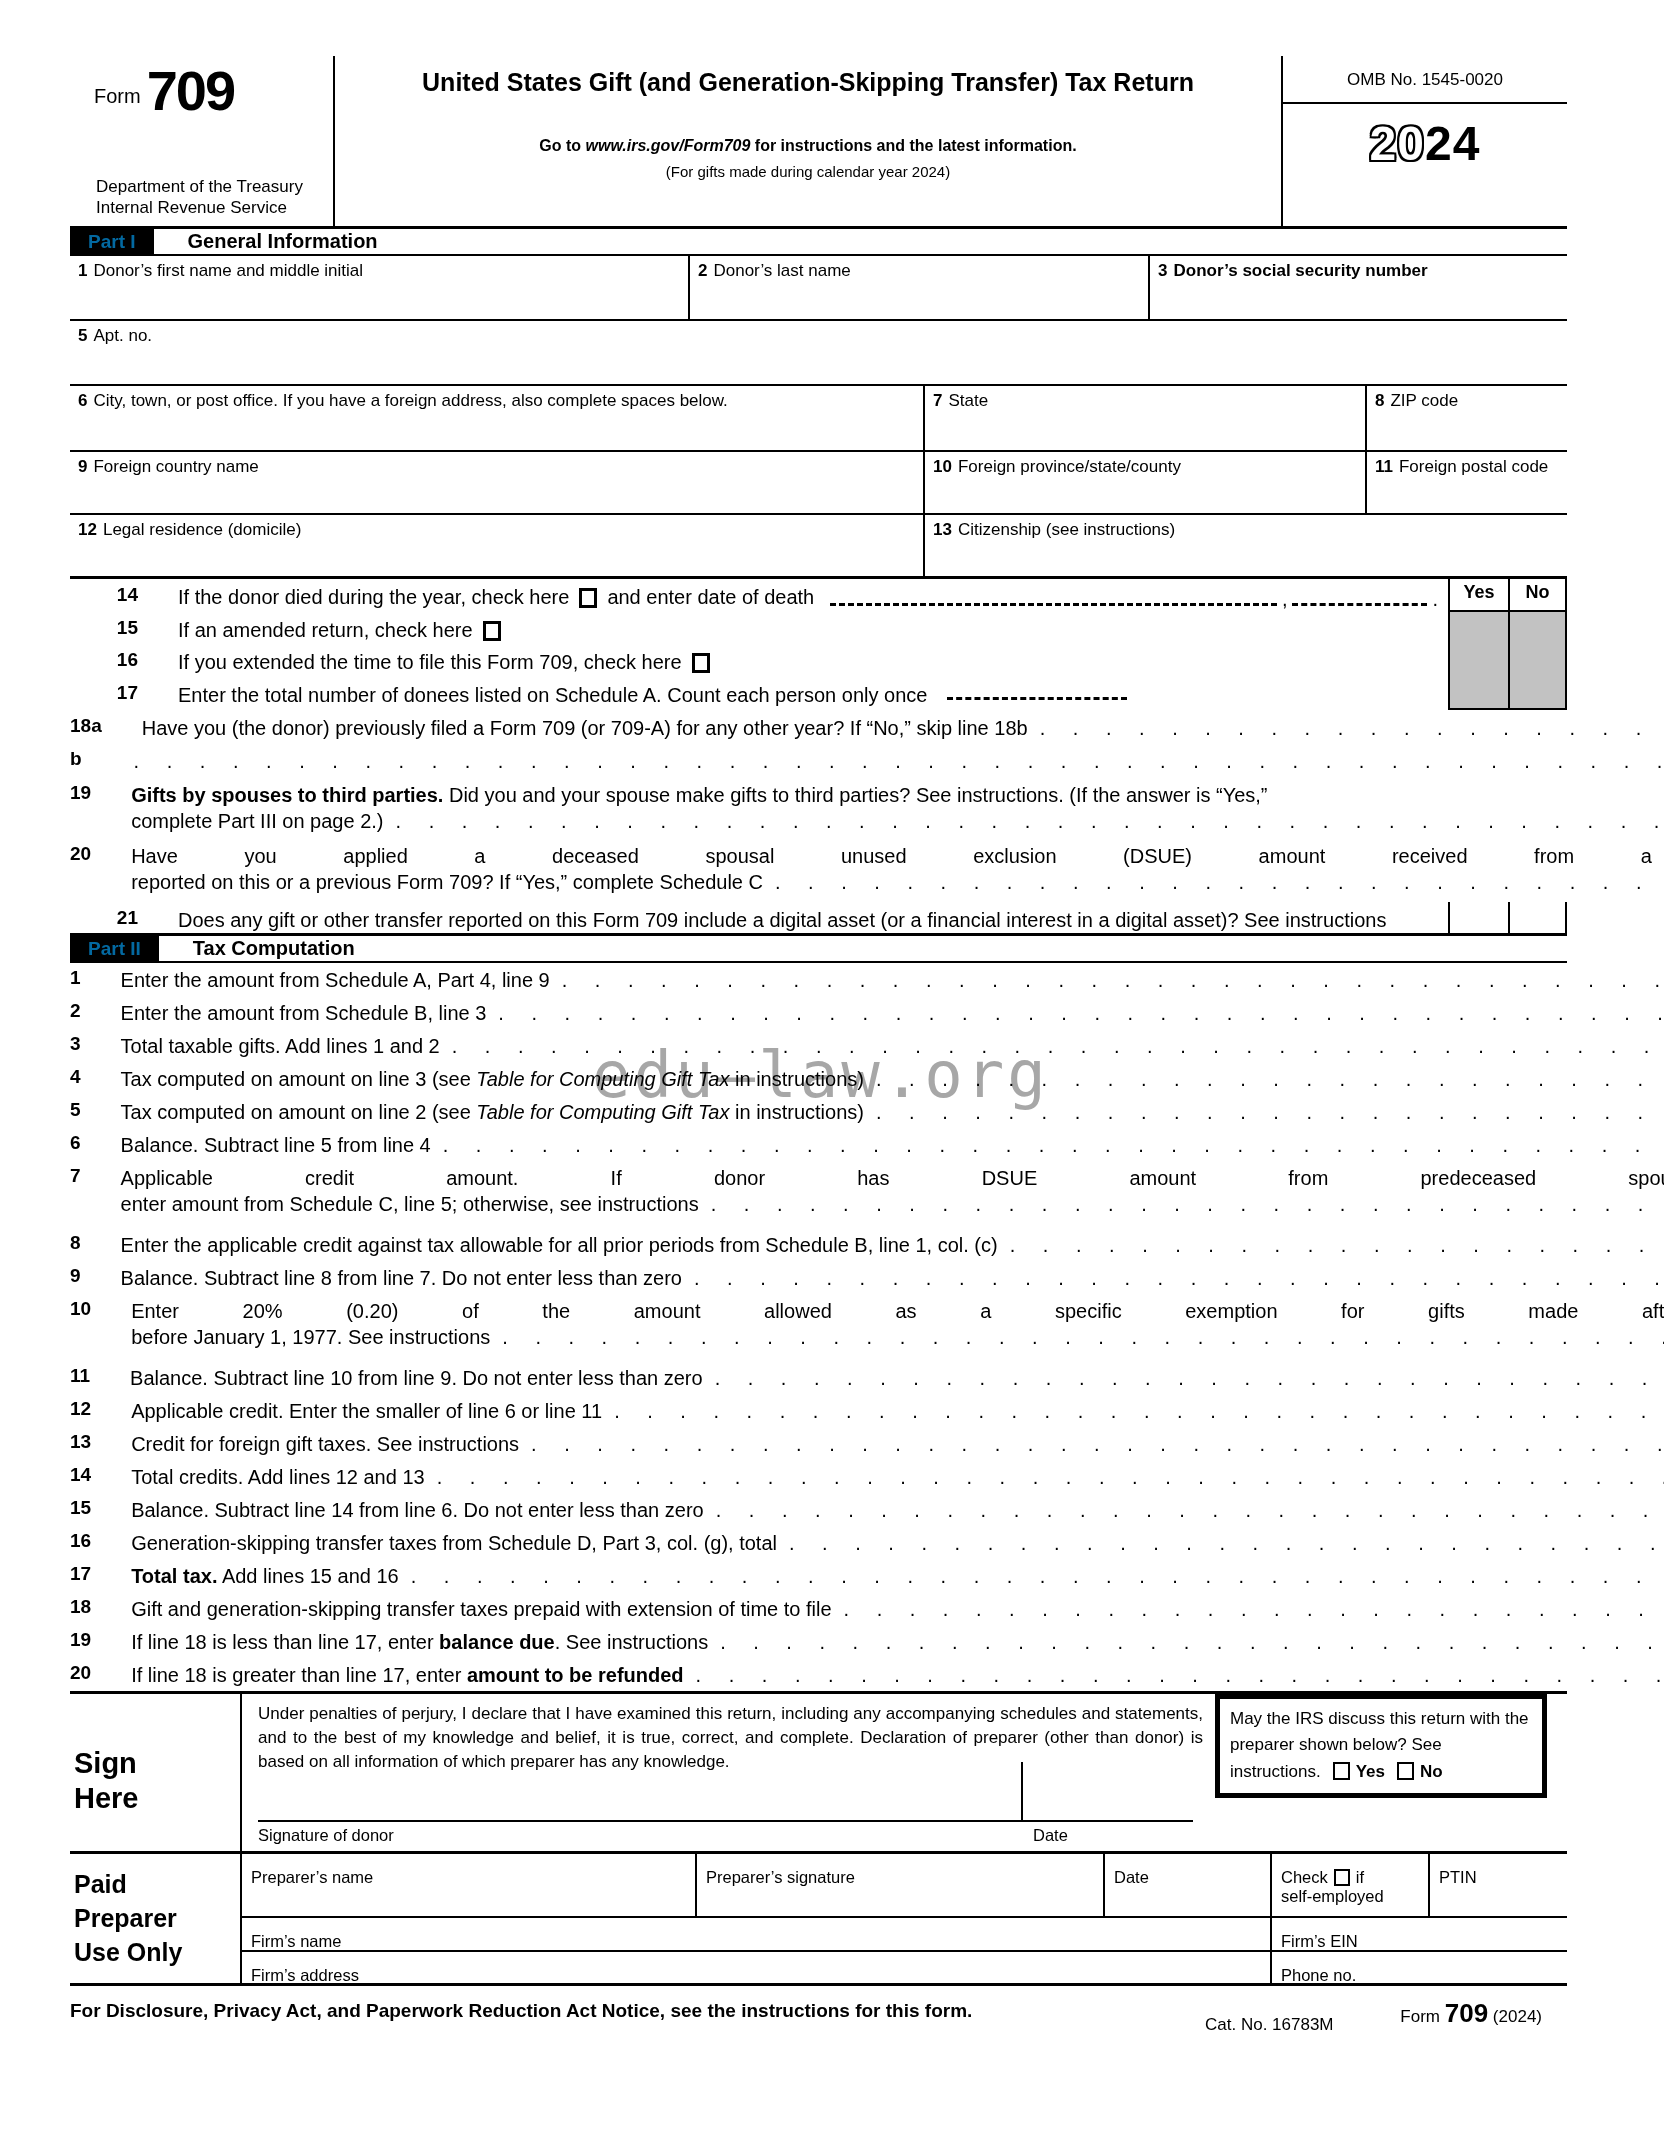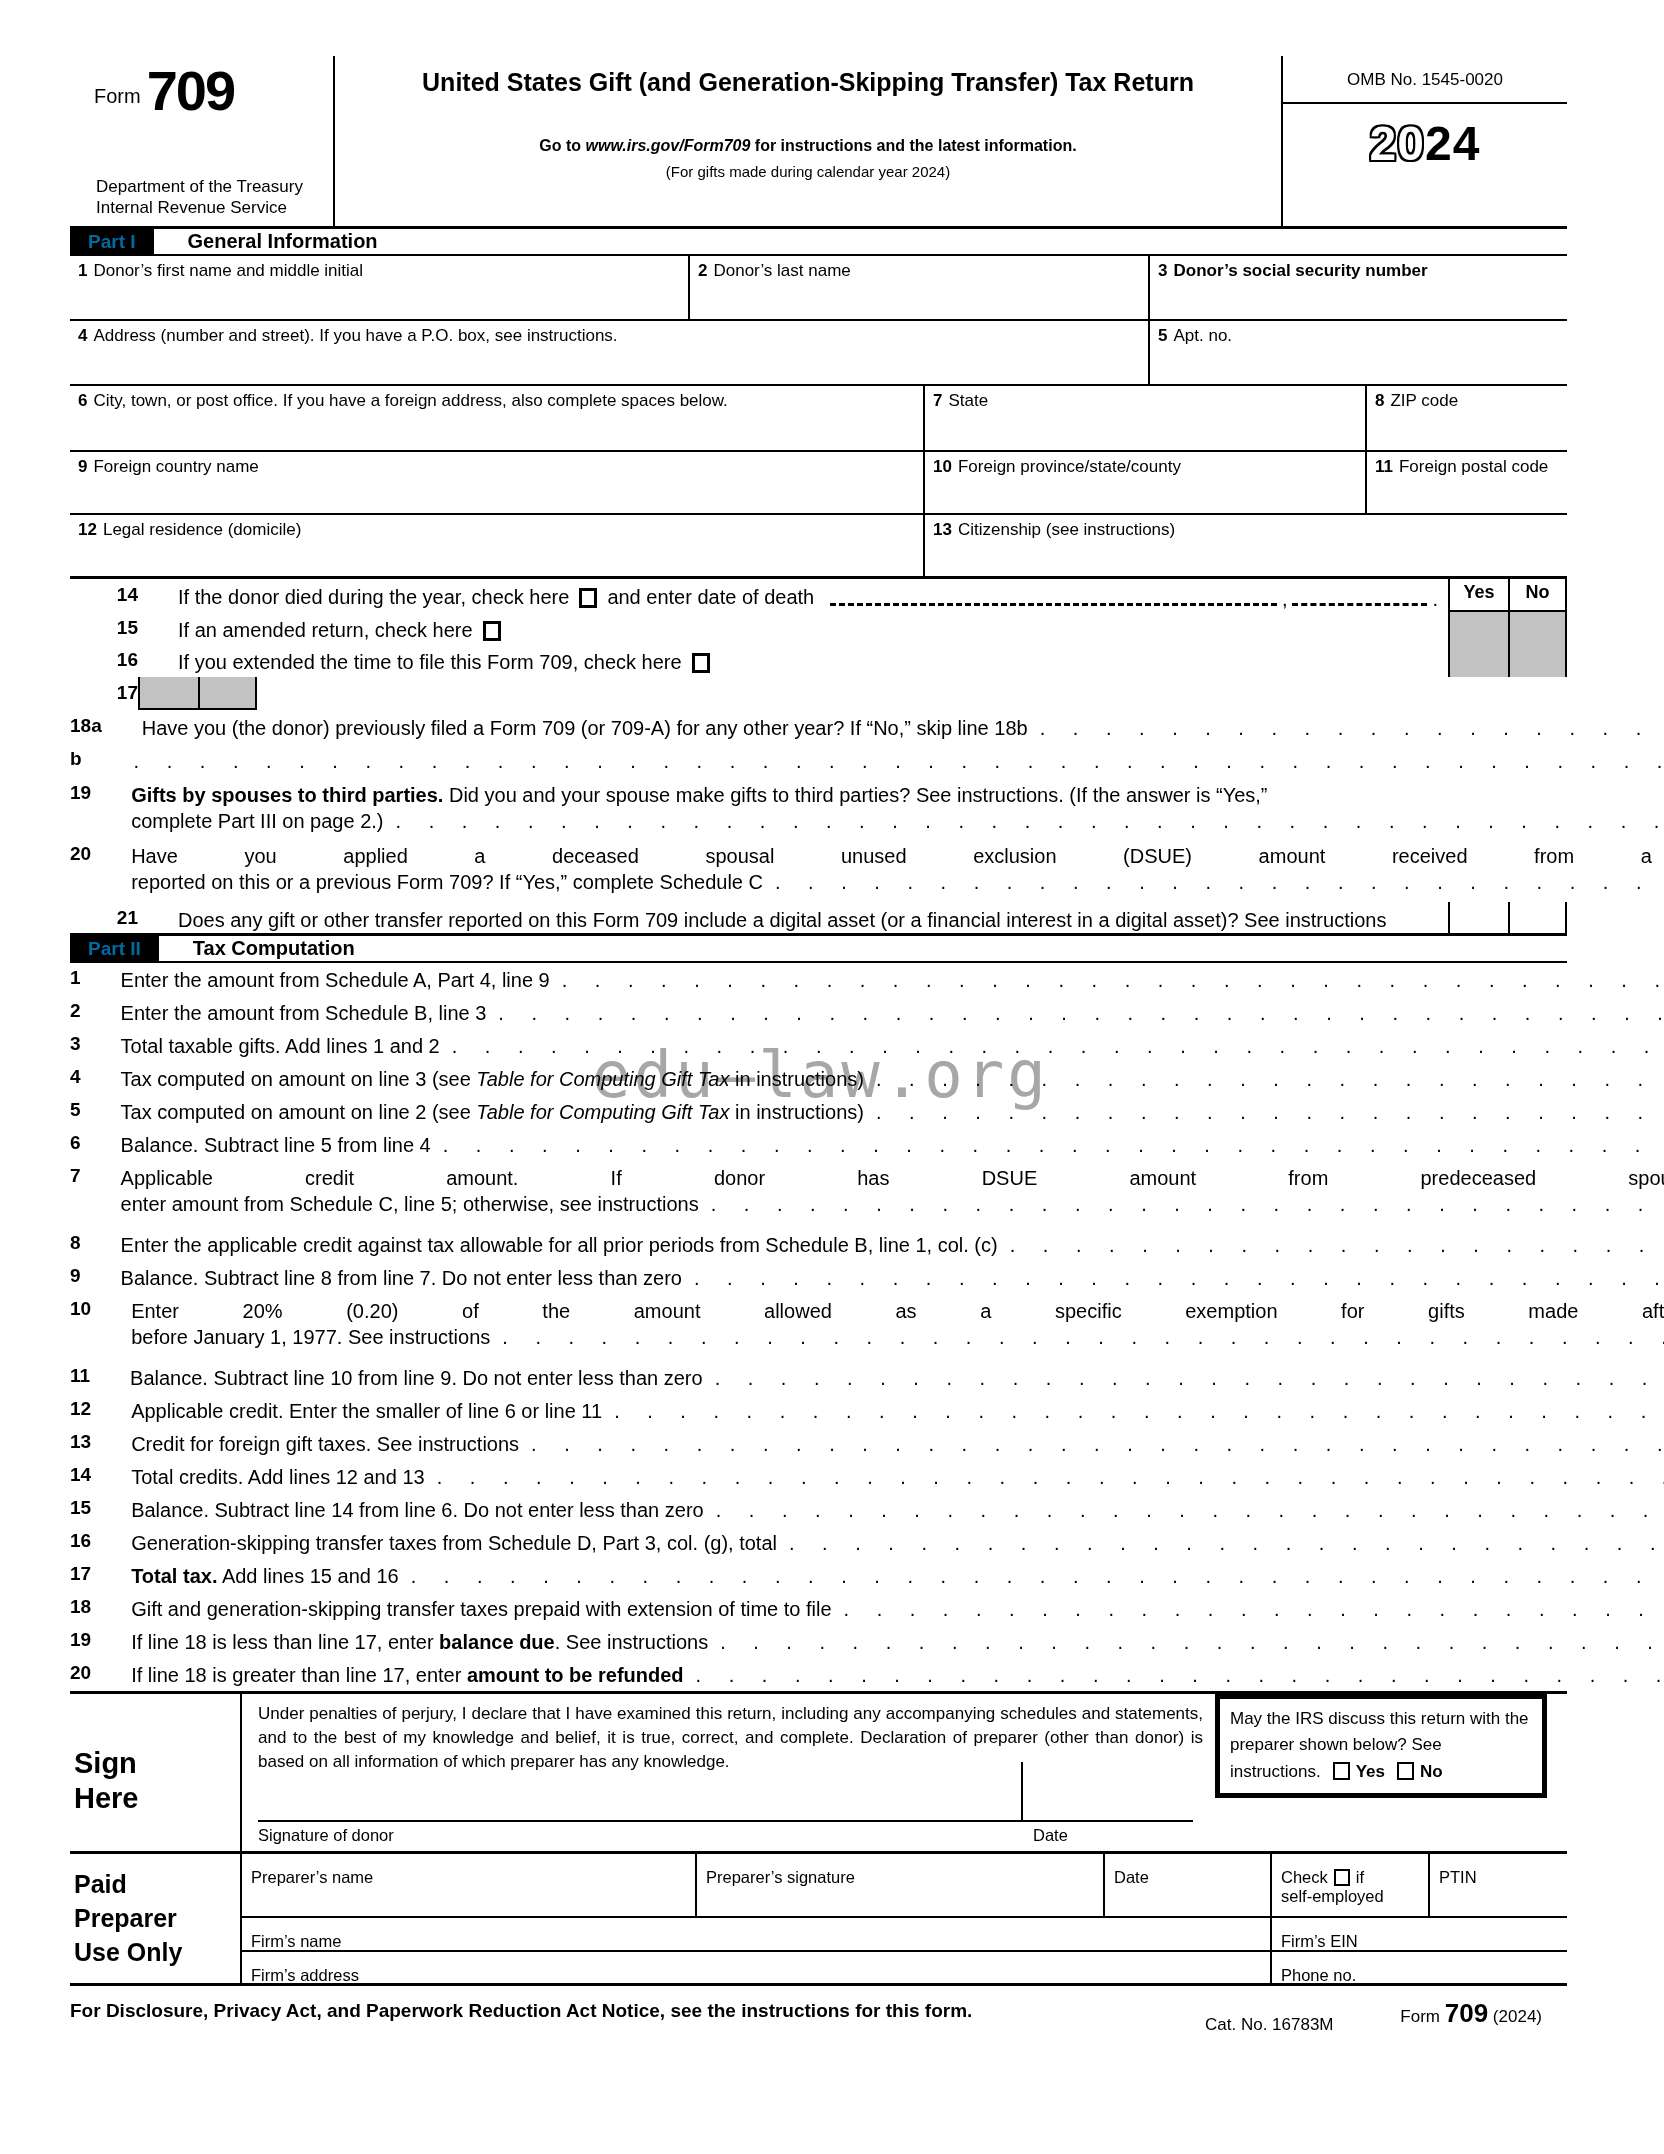--- a/index.html
+++ b/index.html
@@ -151,21 +151,20 @@
       <span class="part-title">General Information</span>
     </div>
 
     <div>
       <div class="g-row" style="height:65px">
         <div class="g-cell" style="width:620px"><b class="gn">1</b><span>Donor’s first name and middle initial</span></div>
         <div class="g-cell" style="width:460px"><b class="gn">2</b><span>Donor’s last name</span></div>
         <div class="g-cell" style="flex:1"><b class="gn">3</b><span class="bold-label">Donor’s social security number</span></div>
       </div>
       <div class="g-row" style="height:65px">
-        <div class="g-cell" style="width:1080px"><b class="gn">4</b><span>Address (number and street). If you have a P.O. box, see instructions.</span></div>
         <div class="g-cell" style="flex:1"><b class="gn">5</b><span>Apt. no.</span></div>
       </div>
       <div class="g-row" style="height:66px">
         <div class="g-cell" style="width:855px"><b class="gn">6</b><span>City, town, or post office. If you have a foreign address, also complete spaces below.</span></div>
         <div class="g-cell" style="width:442px"><b class="gn">7</b><span>State</span></div>
         <div class="g-cell" style="flex:1"><b class="gn">8</b><span>ZIP code</span></div>
       </div>
       <div class="g-row" style="height:63px">
         <div class="g-cell" style="width:855px"><b class="gn">9</b><span>Foreign country name</span></div>
         <div class="g-cell" style="width:442px"><b class="gn">10</b><span>Foreign province/state/county</span></div>
@@ -197,20 +196,21 @@
         <div class="q-no gray"></div>
       </div>
       <div class="q-row" style="min-height:33px">
         <div class="q-n">16</div>
         <div class="q-t"><span>If you extended the time to file this Form 709, check here</span><span class="cb"></span></div>
         <div class="q-yes gray"></div>
         <div class="q-no gray"></div>
       </div>
       <div class="q-row" style="min-height:33px">
         <div class="q-n">17</div>
+        <div class="q-t"><span>Enter the total number of donees listed on Schedule A. Count each person only once</span><span class="dash17"></span></div>
         <div class="q-yes gray bb"></div>
         <div class="q-no gray bb"></div>
       </div>
       <div class="q-row" style="min-height:33px">
         <div class="q-n">18a</div>
         <div class="q-t lrow">
             <span>Have you (the donor) previously filed a Form 709 (or 709-A) for any other year? If “No,” skip line 18b</span>
             <span class="dots"></span>
           </div>
 

